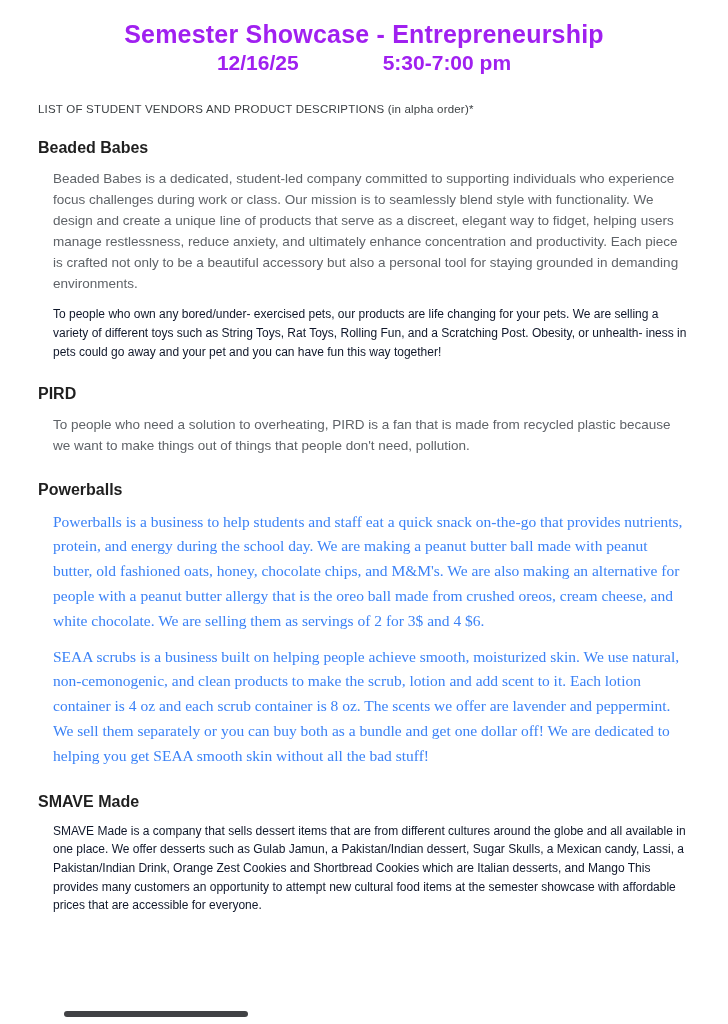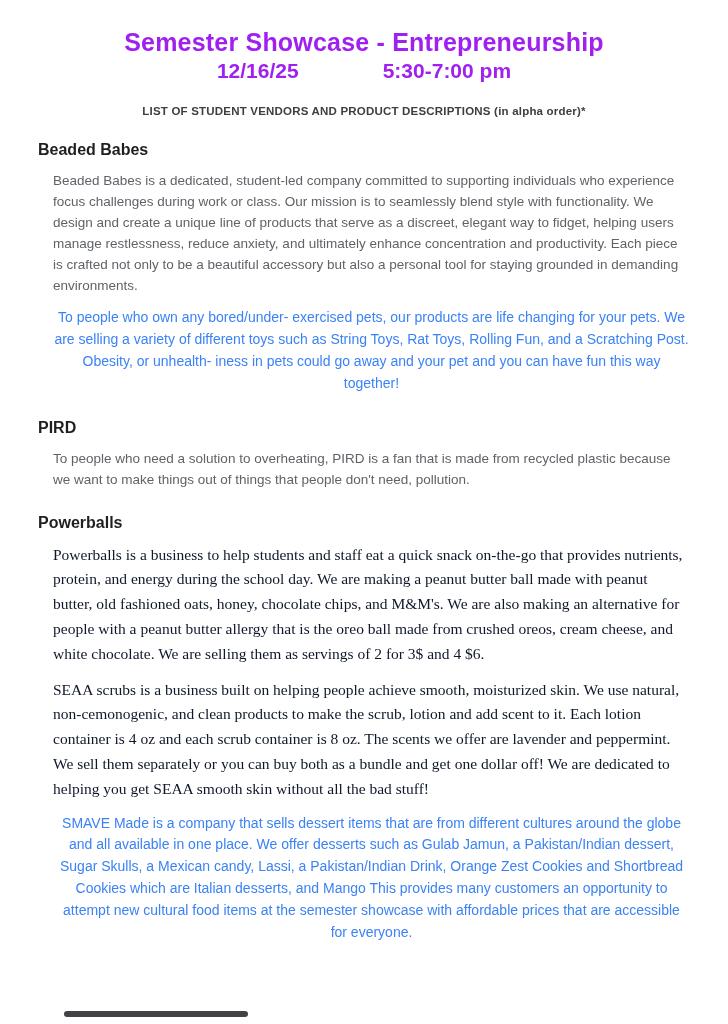--- a/index.html
+++ b/index.html
@@ -11,70 +11,68 @@
     width: 728px;
     height: 1024px;
     overflow: hidden;
     font-family: "Liberation Sans", sans-serif;
     position: relative;
   }
   .page {
     box-sizing: border-box;
     width: 728px;
     height: 1024px;
-    padding: 24px 38px 0 38px;
+    padding: 16px 38px 0 38px;
     position: relative;
   }
   .event-title {
     margin: 4px 0 2px 0;
     text-align: center;
     font-size: 25px;
     font-weight: 700;
     color: #a020f0;
     letter-spacing: 0.2px;
   }
   .dateline {
     display: flex;
     justify-content: center;
     gap: 84px;
     font-size: 21px;
     font-weight: 700;
     color: #a020f0;
     margin-top: 2px;
   }
   .subtitle {
-    margin-top: 22px;
-    text-align: center;
+    margin-top: 28px;
     font-size: 11.5px;
-    font-weight: 700;
+    font-weight: 400;
     color: #3c4043;
     letter-spacing: 0.2px;
   }
   .vendor-name {
     margin: 24px 0 0 0;
     font-size: 16px;
     font-weight: 700;
     color: #1f1f1f;
   }
   .vendor-body {
     margin: 11px 0 0 15px;
     font-size: 13.5px;
     line-height: 1.56;
     color: #5f6368;
   }
   .vendor-body.darker {
-    color: #3b82f6;
-    font-size: 14px;
-    text-align: center;
+    color: #0f172a;
+    font-size: 12px;
   }
   .vendor-body.serif {
     font-family: "Liberation Serif", serif;
     font-size: 15.5px;
     line-height: 1.6;
-    color: #0f172a;
+    color: #3b82f6;
   }
   .hscroll-thumb {
     position: absolute;
     left: 64px;
     bottom: 7px;
     width: 184px;
     height: 6px;
     border-radius: 4px;
     background: #202124;
     opacity: 0.85;
@@ -111,18 +109,19 @@
   <section>
     <h2 class="vendor-name">Powerballs</h2>
     <p class="vendor-body serif">Powerballs is a business to help students and staff eat a quick snack on-the-go that provides nutrients, protein, and energy during the school day. We are making a peanut butter ball made with peanut butter, old fashioned oats, honey, chocolate chips, and M&amp;M's. We are also making an alternative for people with a peanut butter allergy that is the oreo ball made from crushed oreos, cream cheese, and white chocolate. We are selling them as servings of 2 for 3$ and 4 $6.</p>
   </section>
 
   <section>
     <p class="vendor-body serif">SEAA scrubs is a business built on helping people achieve smooth, moisturized skin. We use natural, non-cemonogenic, and clean products to make the scrub, lotion and add scent to it. Each lotion container is 4 oz and each scrub container is 8 oz. The scents we offer are lavender and peppermint. We sell them separately or you can buy both as a bundle and get one dollar off! We are dedicated to helping you get SEAA smooth skin without all the bad stuff!</p>
   </section>
 
   <section>
+    <h2 class="vendor-name">SMAVE Made</h2>
     <p class="vendor-body darker">SMAVE Made is a company that sells dessert items that are from different cultures around the globe and all available in one place. We offer desserts such as Gulab Jamun, a Pakistan/Indian dessert, Sugar Skulls, a Mexican candy, Lassi, a Pakistan/Indian Drink, Orange Zest Cookies and Shortbread Cookies which are Italian desserts, and Mango This provides many customers an opportunity to attempt new cultural food items at the semester showcase with affordable prices that are accessible for everyone.</p>
   </section>
 
   <div class="hscroll-thumb"></div>
 
 </div>
 
 </body></html>

